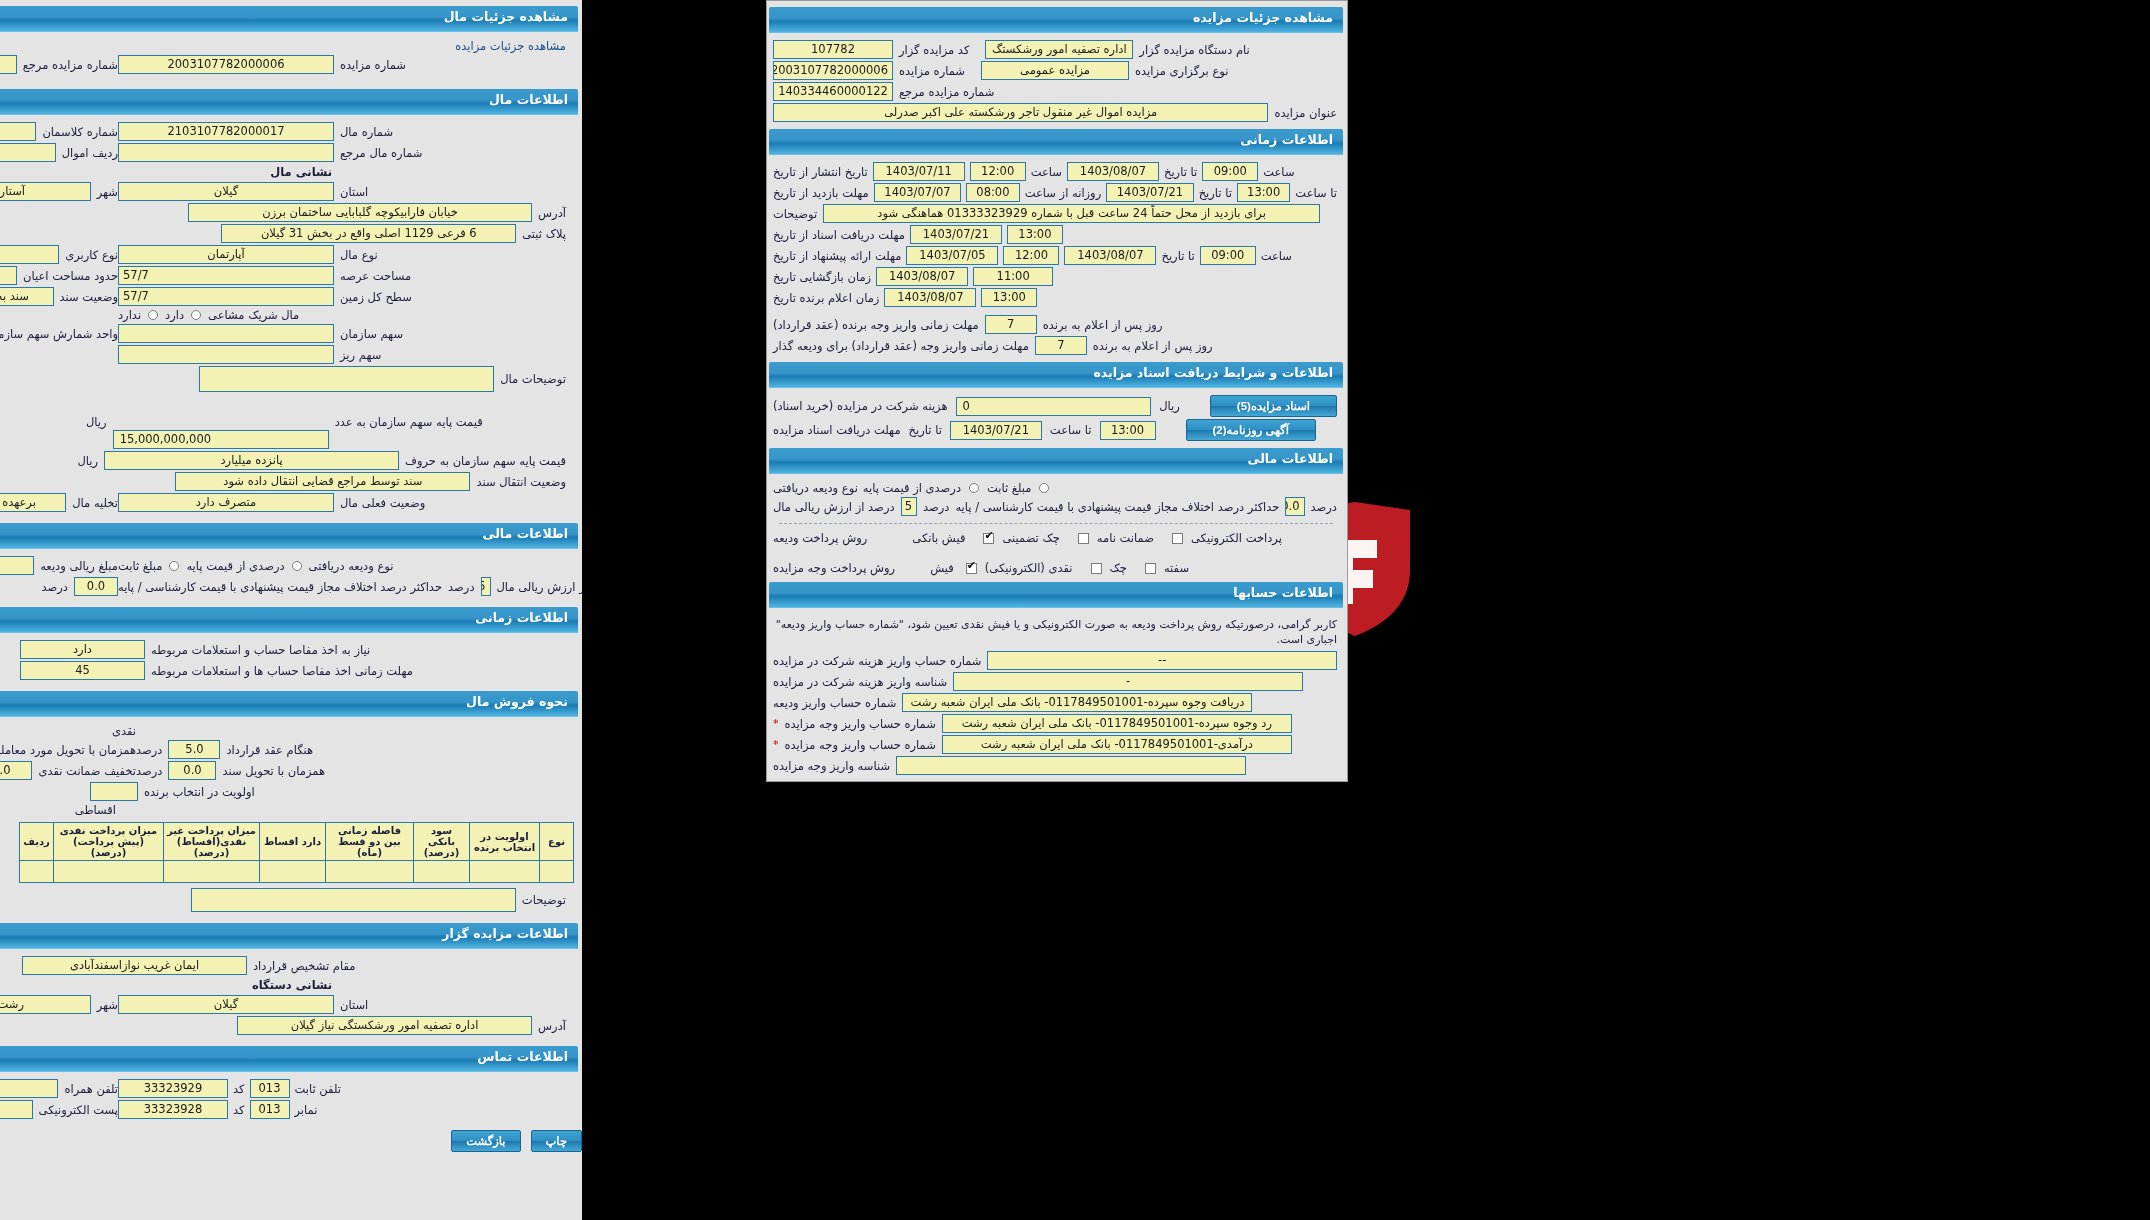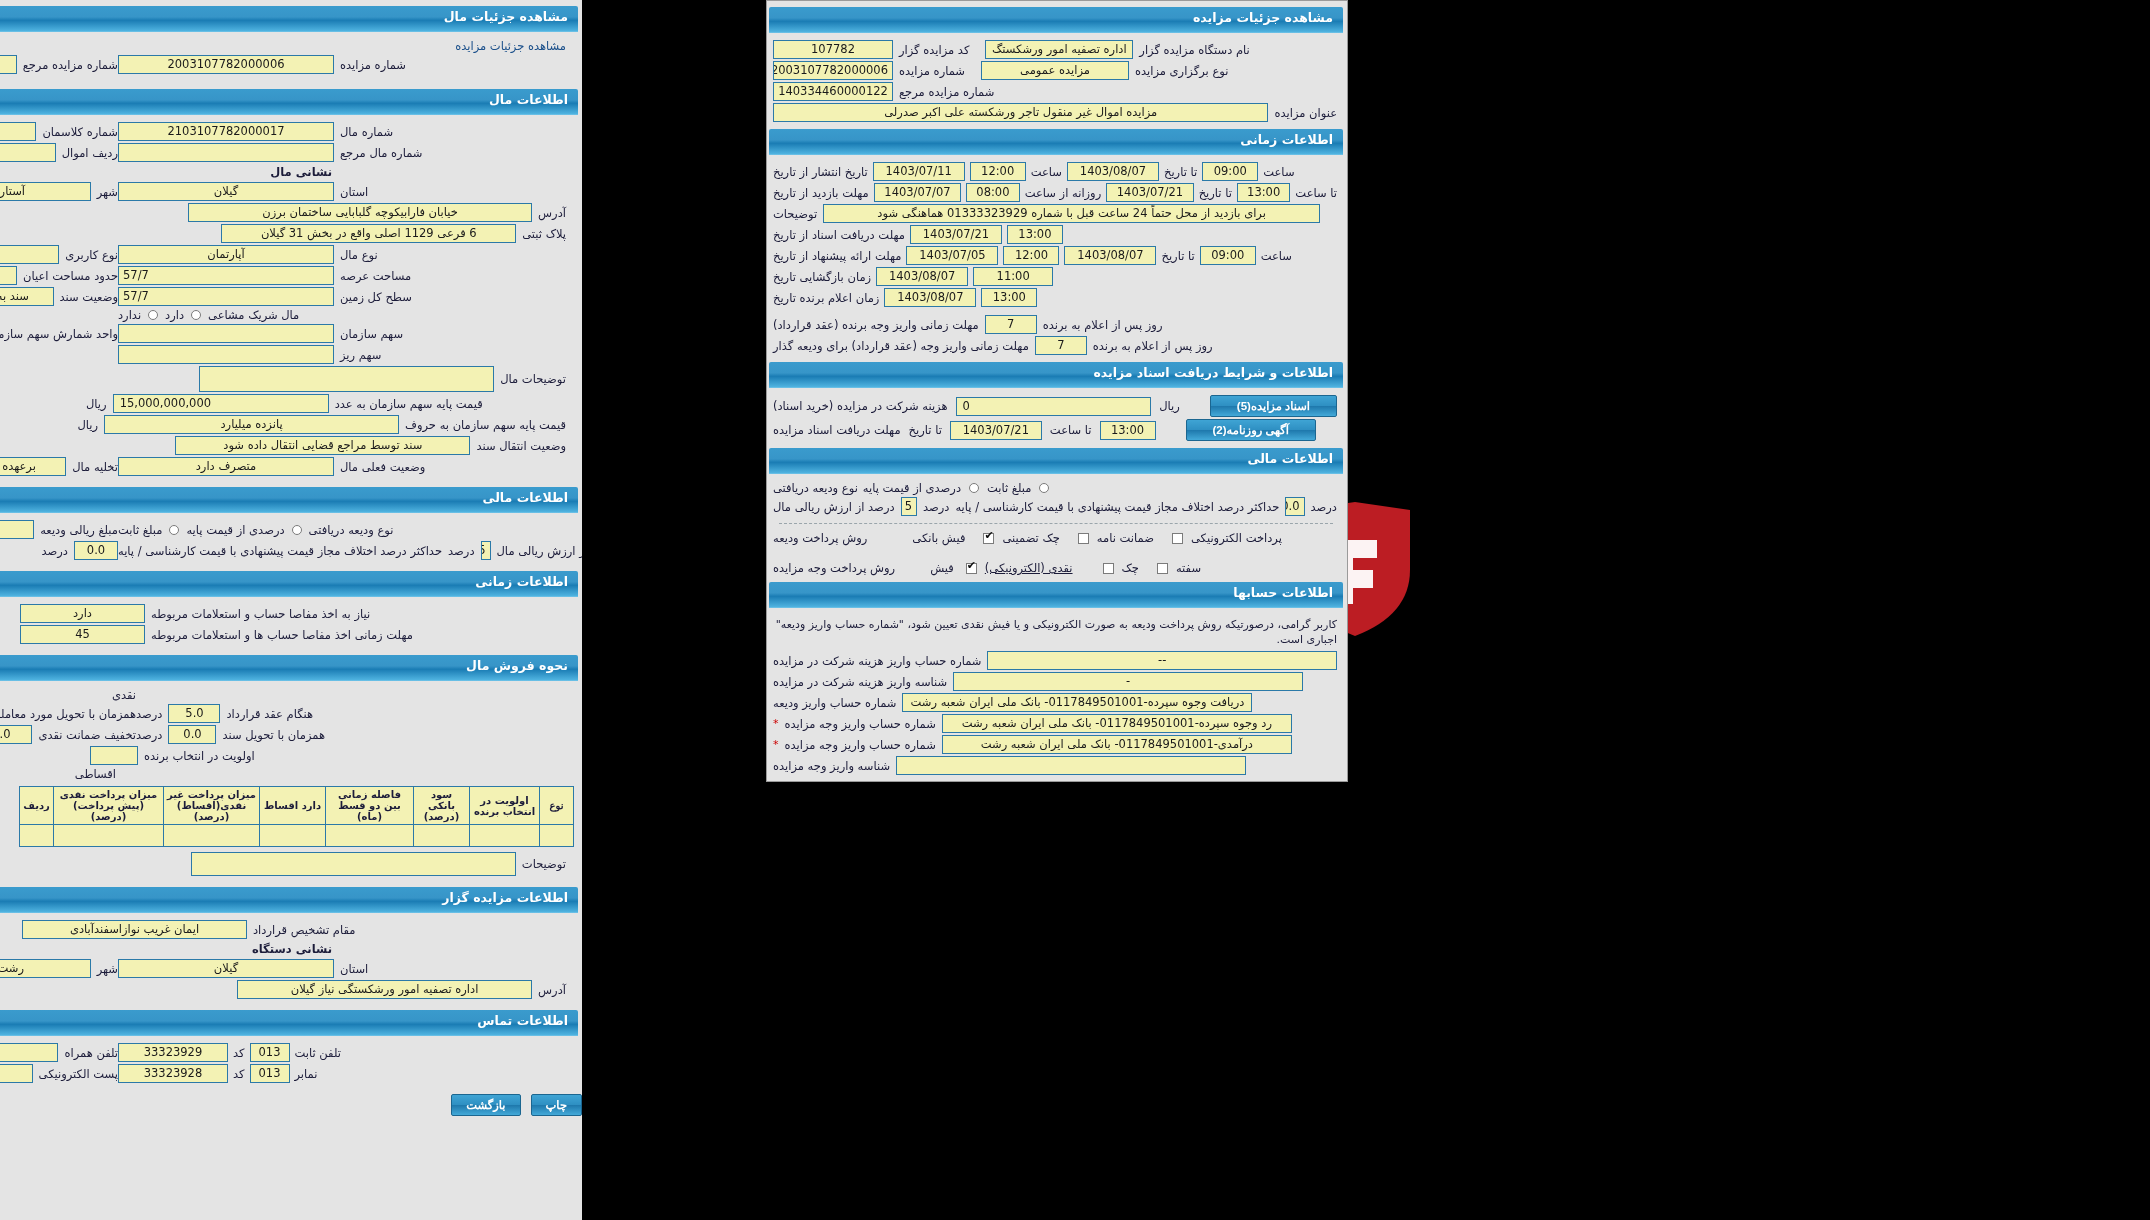--- a/index.html
+++ b/index.html
@@ -259,21 +259,21 @@
       </div>
 
       <div class="row" style="padding-right:16px;">
         <span class="lbl">توضیحات مال</span>
         <span class="fld" style="width:295px;height:26px;"></span>
       </div>
 
       <div class="row" style="padding-right:16px;gap:0;">
         <div style="display:flex;align-items:center;gap:6px;width:480px;justify-content:flex-end;">
           <span class="lbl">قیمت پایه سهم سازمان به عدد</span>
-          <span class="fld num" style="width:216px;padding-left:6px;">15,000,000,000</span>
+          <span class="fld num" style="width:216px;padding-left:6px;margin-top:36px;">15,000,000,000</span>
           <span class="unit">ریال</span>
         </div>
       </div>
       <div class="row" style="padding-right:16px;">
         <span class="lbl">قیمت پایه سهم سازمان به حروف</span>
         <span class="fld ctr" style="width:295px;">پانزده میلیارد</span>
         <span class="unit">ریال</span>
       </div>
       <div class="row" style="padding-right:16px;">
         <span class="lbl">وضعیت انتقال سند</span>
@@ -359,21 +359,21 @@
         <span class="lbl">اولویت در انتخاب برنده</span>
         <span class="fld ctr" style="width:48px;"></span>
       </div>
       <div class="row" style="padding-right:16px;">
         <span class="lbl" style="padding-right:450px;">اقساطی</span>
       </div>
 
       <table class="grid">
         <thead>
             <tr>
-          <th style="width:34px;font-family:Liberation Serif, serif;">نوع</th>
+          <th style="width:34px;">نوع</th>
           <th style="width:70px;">اولویت در انتخاب برنده</th>
           <th style="width:56px;">سود بانکی (درصد)</th>
           <th style="width:88px;">فاصله زمانی بین دو قسط (ماه)</th>
           <th style="width:66px;">دارد اقساط</th>
           <th style="width:96px;">میزان پرداخت غیر نقدی(اقساط) (درصد)</th>
           <th style="width:110px;">میزان پرداخت نقدی (پیش پرداخت) (درصد)</th>
           <th style="width:34px;">ردیف</th>
         </tr>
           </thead>
         <tbody>
@@ -596,21 +596,21 @@
         <span class="lbl" style="margin-right:10px;">چک تضمینی</span>
         <span class="cbx on"></span>
         <span class="lbl" style="margin-right:10px;">فیش بانکی</span>
         <span class="lbl" style="margin-right:40px;">روش پرداخت ودیعه</span>
       </div>
       <div class="row" style="padding-right:10px;gap:5px;justify-content:flex-end;margin-top:14px;">
         <span class="lbl">سفته</span>
         <span class="cbx"></span>
         <span class="lbl" style="margin-right:10px;">چک</span>
         <span class="cbx"></span>
-        <span class="lbl" style="margin-right:22px;text-decoration:underline;">نقدی (الکترونیکی)</span>
+        <span class="lbl" style="margin-right:10px;">نقدی (الکترونیکی)</span>
         <span class="cbx on"></span>
         <span class="lbl" style="margin-right:4px;">فیش</span>
         <span class="lbl" style="margin-right:30px;">روش پرداخت وجه مزایده</span>
       </div>
 
       <div class="bar">اطلاعات حسابها</div>
       <div class="note">کاربر گرامی، درصورتیکه روش پرداخت ودیعه به صورت الکترونیکی و یا فیش نقدی تعیین شود، "شماره حساب واریز ودیعه" اجباری است.</div>
 
       <div class="row" style="padding-right:10px;gap:6px;justify-content:flex-end;">
         <span class="fld ctr" style="width:350px;">--</span>

